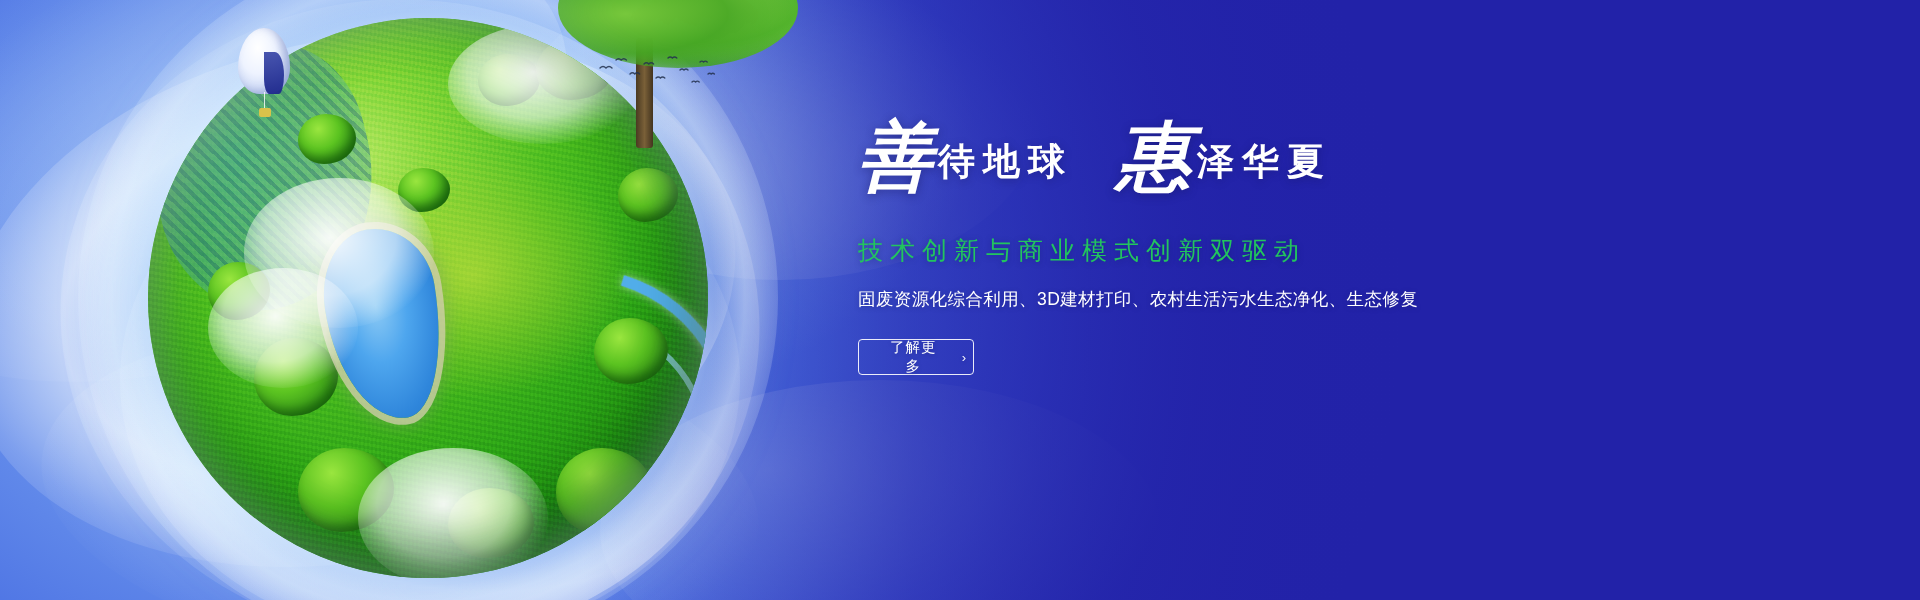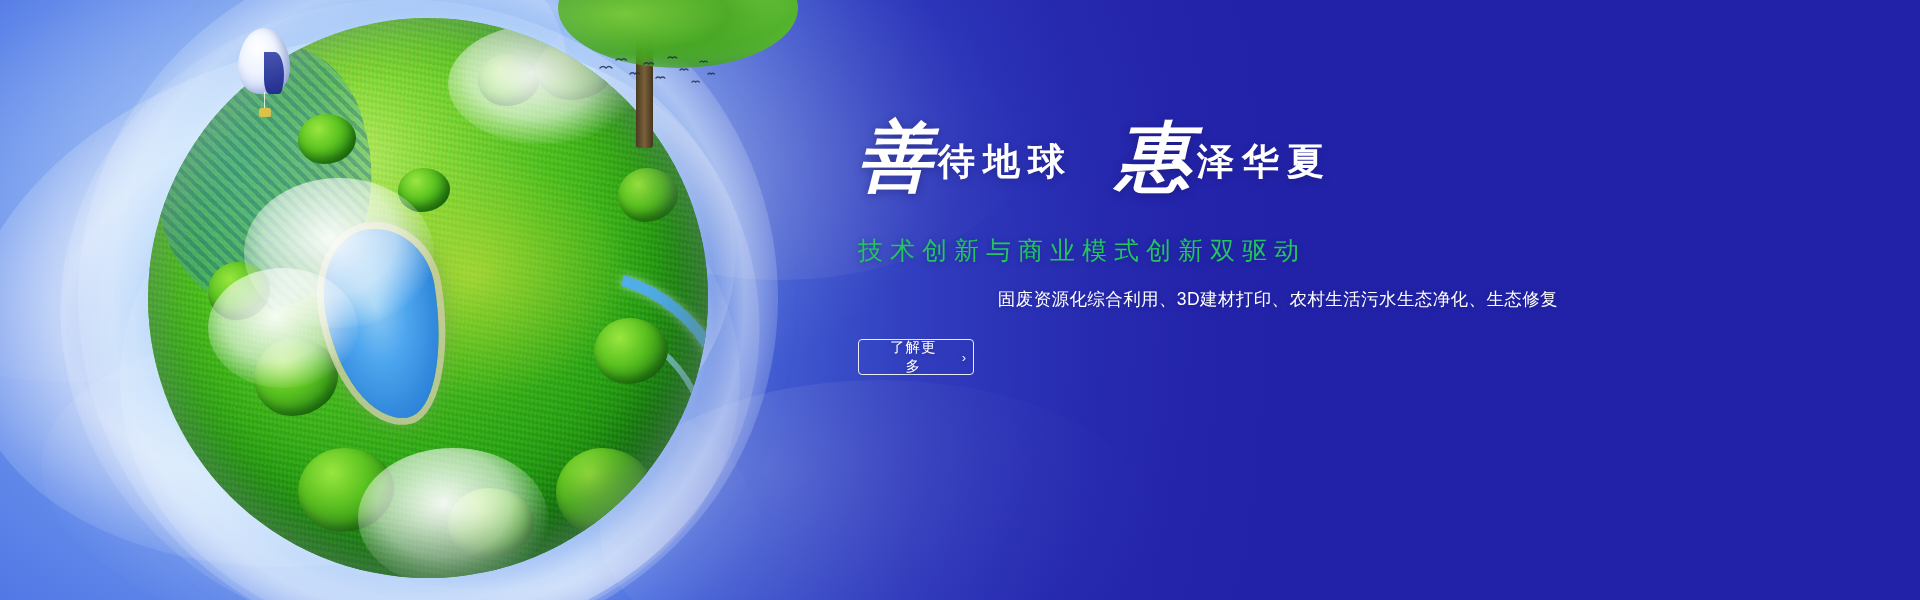--- a/index.html
+++ b/index.html
@@ -175,21 +175,21 @@
     position:relative;top:-8px;margin-left:8px;
     text-shadow:0 2px 8px rgba(20,20,90,.4);
   }
   .hl-gap{display:inline-block;width:44px;}
   .subtitle{
     margin-top:18px;color:#22c55e;font-size:25px;letter-spacing:7px;
     font-weight:400;text-shadow:0 1px 6px rgba(20,20,90,.4);white-space:nowrap;
   }
   .desc{
     margin-top:20px;color:#fff;font-size:17.5px;letter-spacing:.4px;
-    font-weight:400;text-shadow:0 1px 5px rgba(20,20,90,.35);white-space:nowrap;text-align:right;
+    font-weight:400;text-shadow:0 1px 5px rgba(20,20,90,.35);white-space:nowrap;
   }
   .btn{
     margin-top:28px;display:inline-flex;align-items:center;justify-content:center;
     gap:22px;width:116px;height:36px;
     border:1px solid rgba(255,255,255,.9);border-radius:4px;
     color:#fff;font-size:14.5px;letter-spacing:1px;
     background:transparent;cursor:pointer;
     text-shadow:0 1px 4px rgba(20,20,90,.35);
     padding-left:28px;
   }

